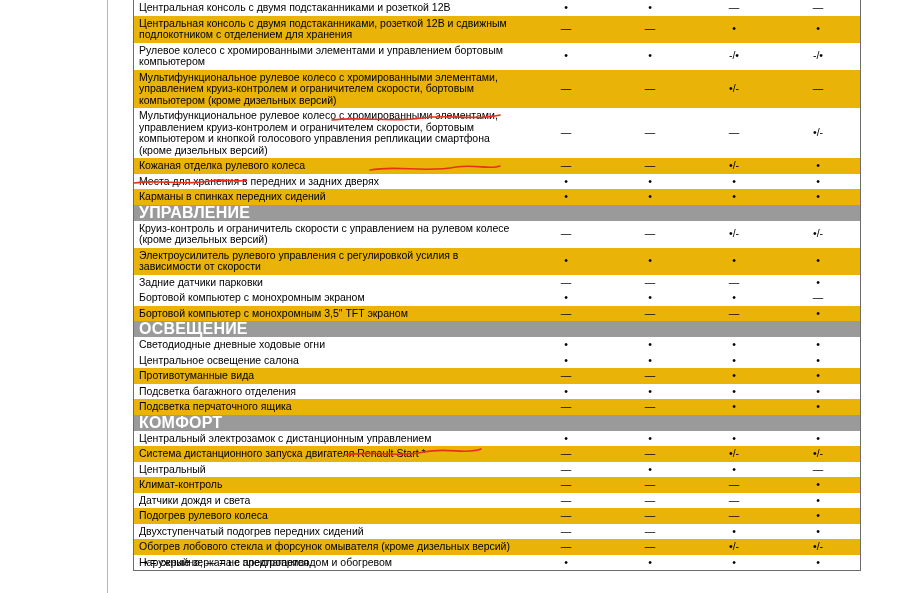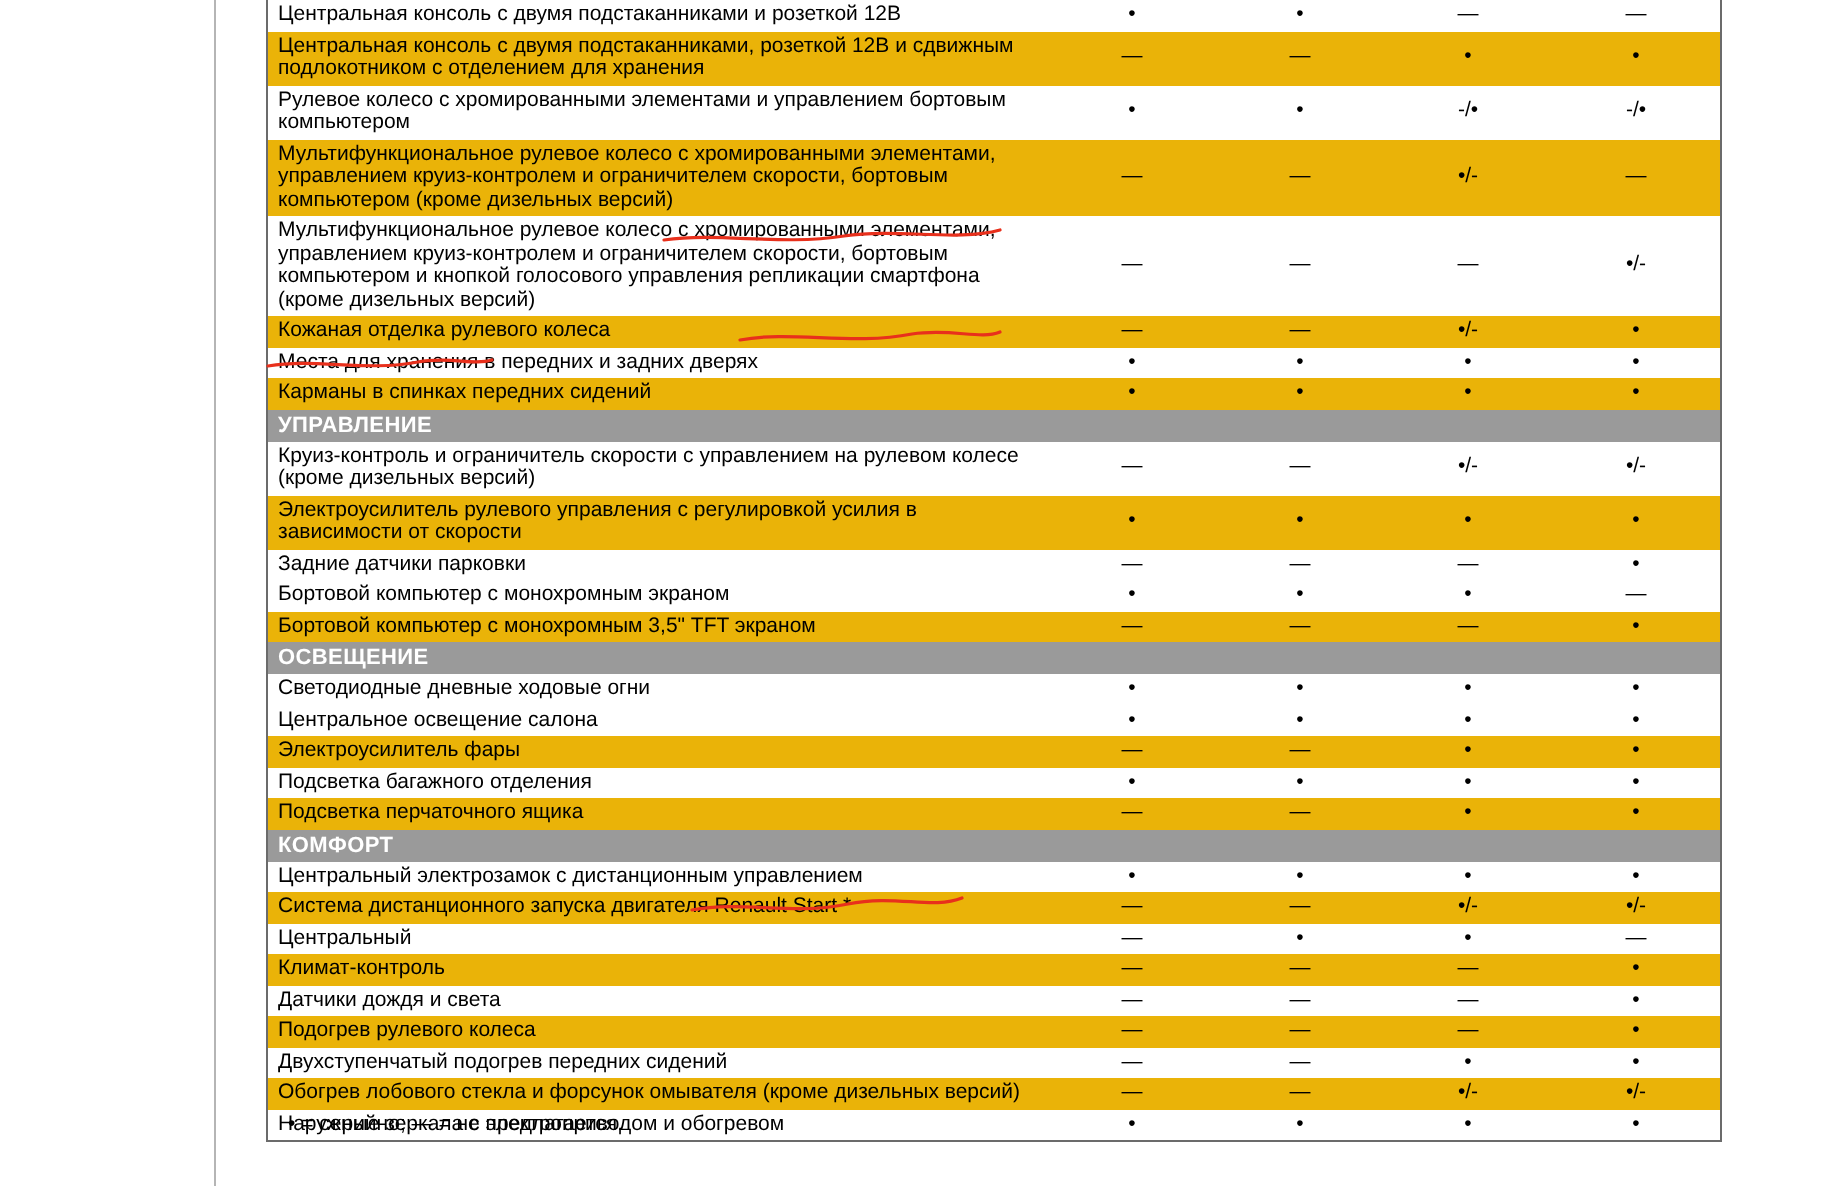--- a/index.html
+++ b/index.html
@@ -57,21 +57,21 @@
   }
   td.mark {
     width: 84px;
     text-align: center;
     font-size: 10.5px;
     line-height: 11.5px;
     color: #000;
   }
   td.section {
     padding: 2px 4px 2px 5px;
-    font-size: 11px;
+    font-size: 16px;
     font-weight: bold;
     letter-spacing: .2px;
     color: #ffffff;
     line-height: 12px;
   }
   .footnote {
     position: absolute;
     left: 144px;
     top: 556px;
     font-size: 10.5px;
@@ -198,21 +198,21 @@
           <td class="mark">•</td>
         </tr>
         <tr class="row-odd">
           <td class="feature">Центральное освещение салона</td>
           <td class="mark">•</td>
           <td class="mark">•</td>
           <td class="mark">•</td>
           <td class="mark">•</td>
         </tr>
         <tr class="row-even">
-          <td class="feature">Электроусилитель фары</td>
+          <td class="feature">Противотуманные вида</td>
           <td class="mark">—</td>
           <td class="mark">—</td>
           <td class="mark">•</td>
           <td class="mark">•</td>
         </tr>
         <tr class="row-odd">
           <td class="feature">Подсветка багажного отделения</td>
           <td class="mark">•</td>
           <td class="mark">•</td>
           <td class="mark">•</td>

